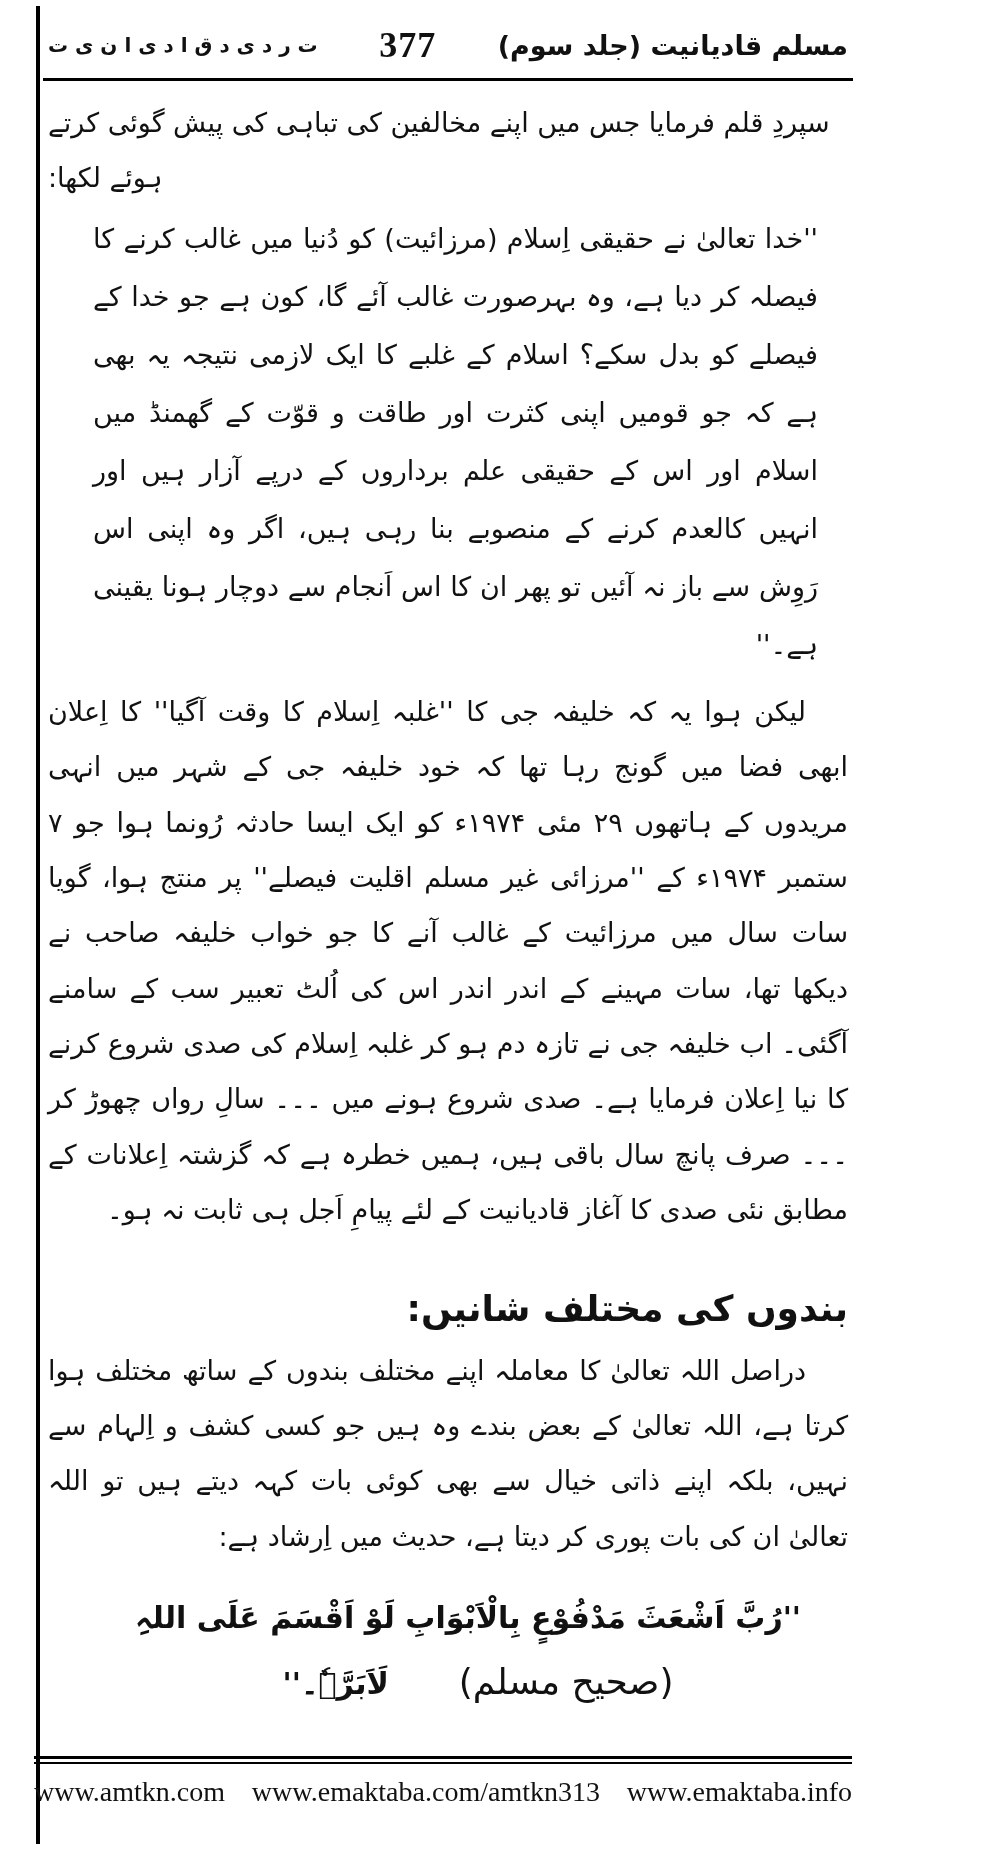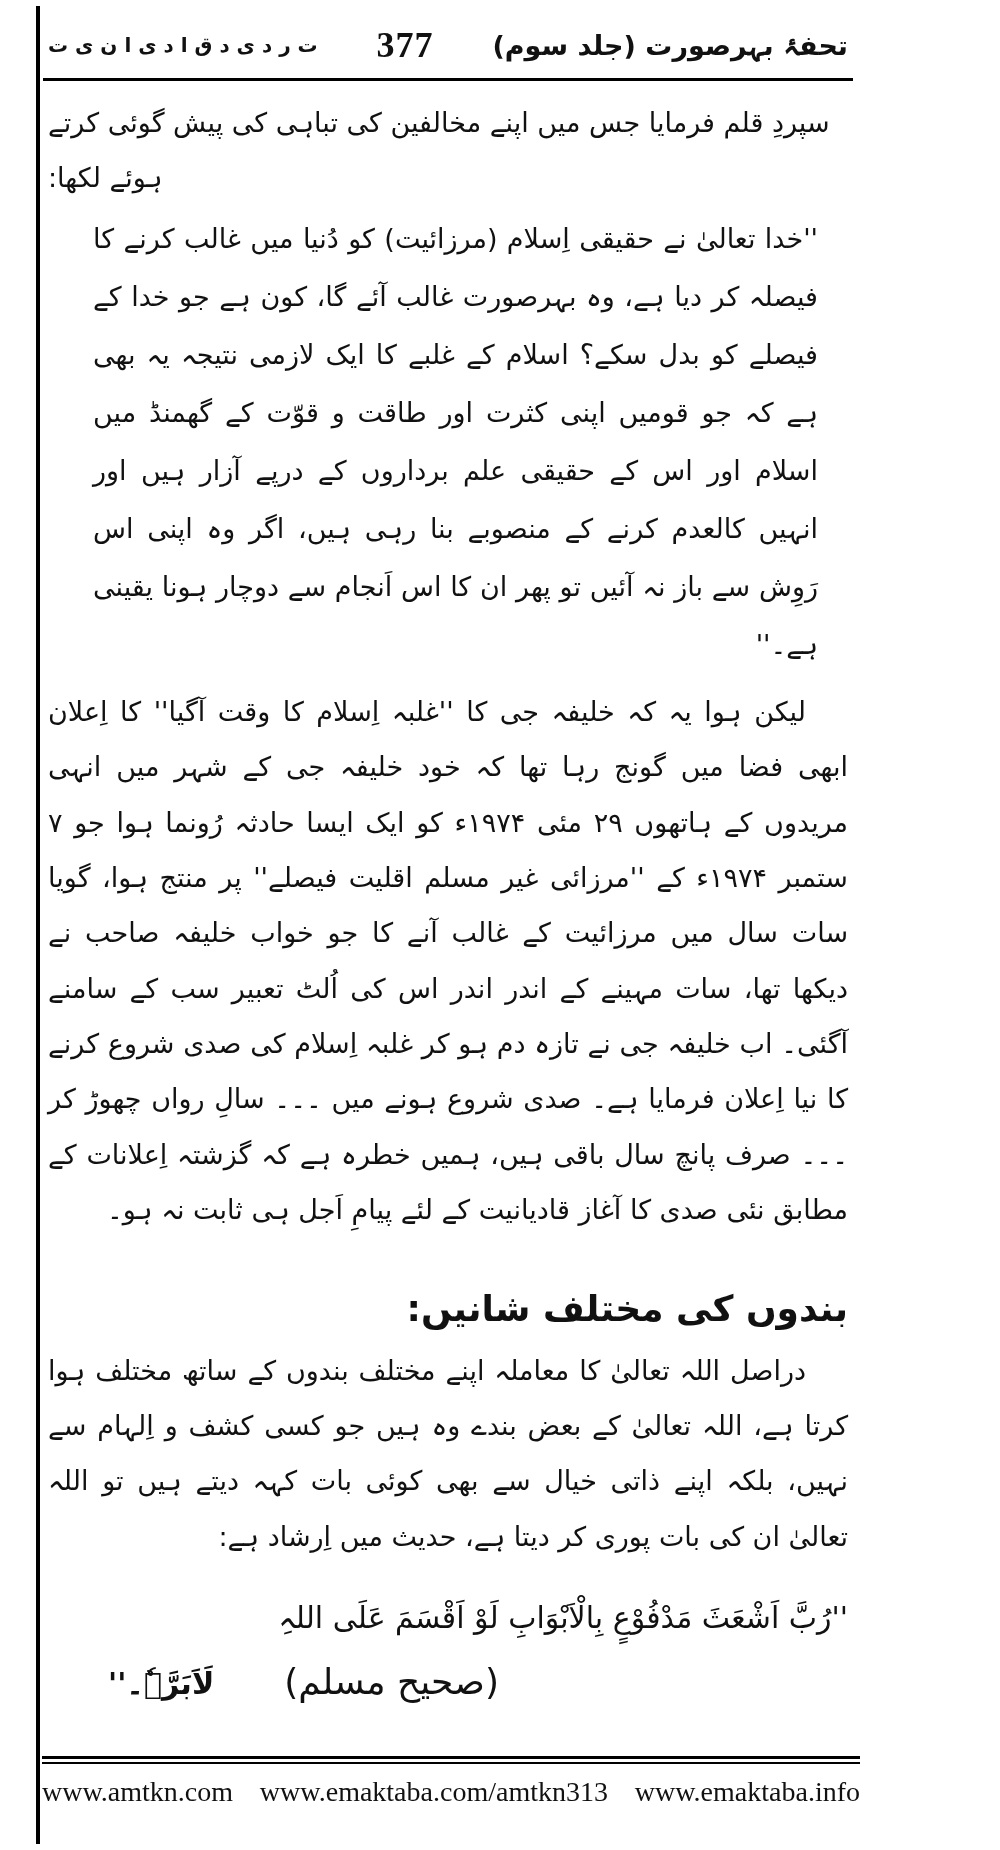--- a/index.html
+++ b/index.html
@@ -78,48 +78,49 @@
   }
   .section-heading {
     direction: rtl;
     text-align: right;
     font-size: 36px;
     font-weight: bold;
     margin: 50px 0 14px 0;
   }
   .hadith-line1 {
     direction: rtl;
-    text-align: right;
+    text-align: center;
     font-size: 30px;
-    font-weight: normal;
+    font-weight: bold;
     margin-top: 36px;
     padding-left: 40px;
   }
   .hadith-line2-row {
     direction: ltr;
     display: flex;
     align-items: baseline;
     gap: 70px;
     padding-left: 60px;
     margin-top: 26px;
     font-size: 30px;
+    justify-content: center;
   }
   .hadith-ending {
     direction: rtl;
     font-weight: bold;
   }
   .hadith-source {
     direction: rtl;
     font-size: 36px;
   }
   
   .footer {
     position: absolute;
     top: 1756px;
-    left: 42px;
+    left: 34px;
     width: 818px;
   }
   .footer-rule {
     height: 3px;
     border-top: 3px solid #000;
     border-bottom: 2px solid #000;
   }
   .footer-links {
     display: flex;
     justify-content: space-between;
@@ -129,21 +130,21 @@
   }
 </style>
 </head>
 <body>
 
 <div class="scan-edge-line"></div>
 
 <div class="page">
 
   <div class="header">
-    <div class="book-title">تحفۂ بہرصورت (جلد سوم)</div>
+    <div class="book-title">مسلم قادیانیت (جلد سوم)</div>
     <div class="page-number">377</div>
     <div class="edge-title">ت ر د ی د ق ا د ی ا ن ی ت</div>
   </div>
 
   <hr class="header-rule">
 
   <div class="urdu intro-line">سپردِ قلم فرمایا جس میں اپنے مخالفین کی تباہی کی پیش گوئی کرتے ہوئے لکھا:</div>
 
   <div class="urdu quote-block">''خدا تعالیٰ نے حقیقی اِسلام (مرزائیت) کو دُنیا میں غالب کرنے کا فیصلہ کر دیا ہے، وہ بہرصورت غالب آئے گا، کون ہے جو خدا کے فیصلے کو بدل سکے؟ اسلام کے غلبے کا ایک لازمی نتیجہ یہ بھی ہے کہ جو قومیں اپنی کثرت اور طاقت و قوّت کے گھمنڈ میں اسلام اور اس کے حقیقی علم برداروں کے درپے آزار ہیں اور انہیں کالعدم کرنے کے منصوبے بنا رہی ہیں، اگر وہ اپنی اس رَوِش سے باز نہ آئیں تو پھر ان کا اس اَنجام سے دوچار ہونا یقینی ہے۔''</div>
 

